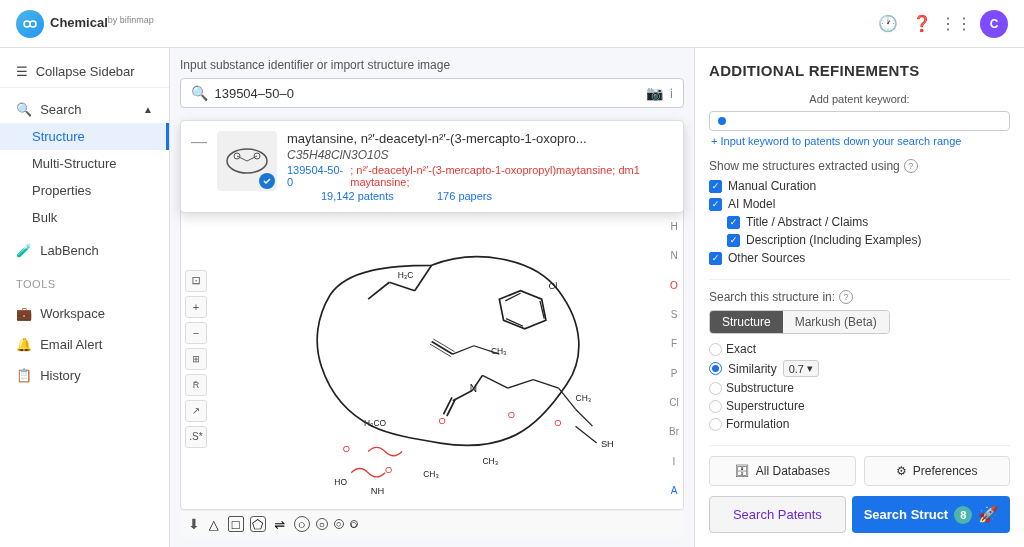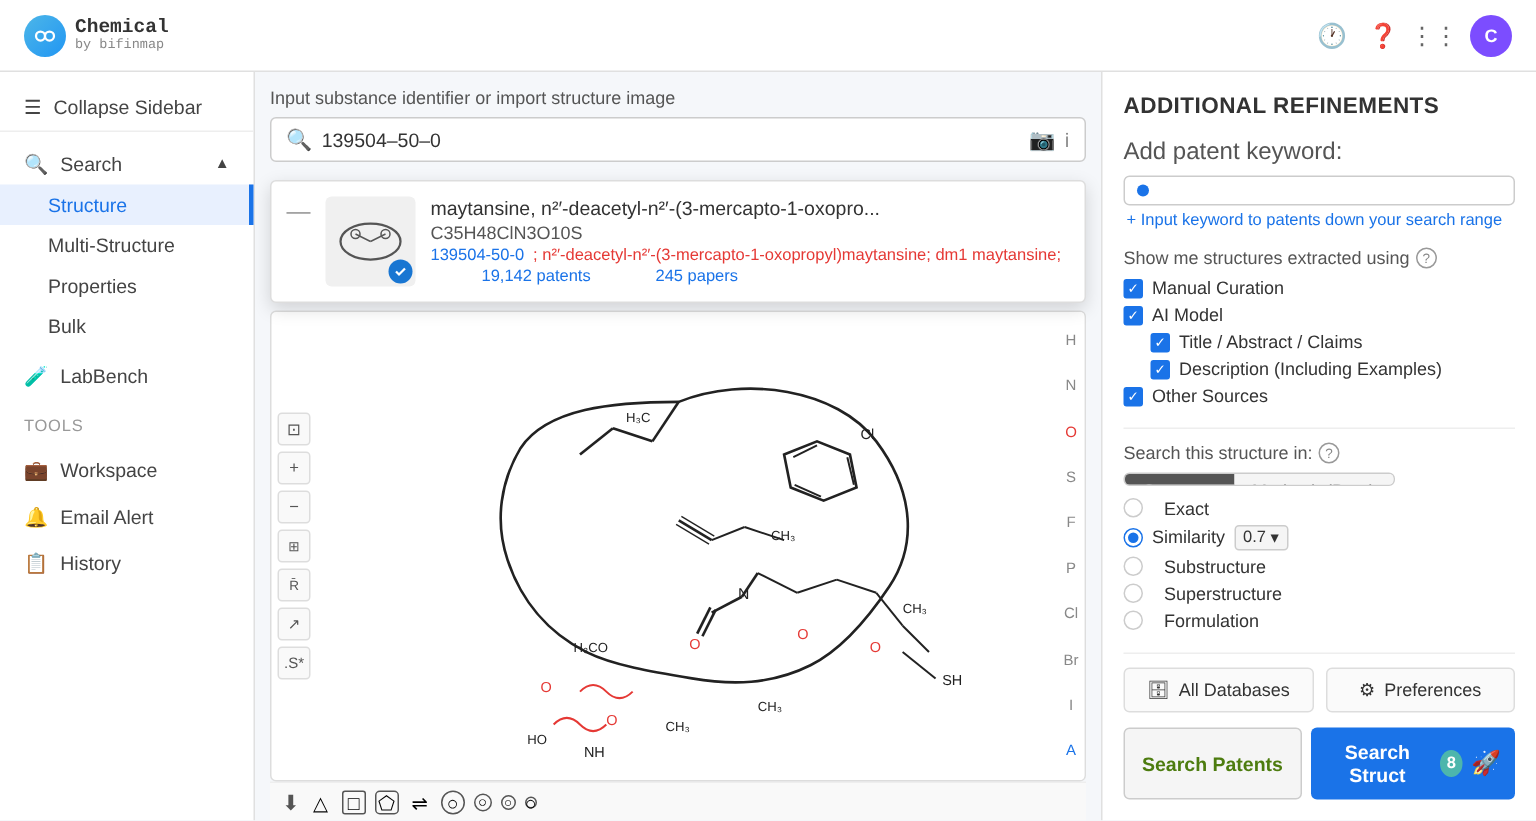--- a/index.html
+++ b/index.html
@@ -2,21 +2,21 @@
 <html><head>
   <meta charset="utf-8">
   <style>
     * { box-sizing: border-box; margin: 0; padding: 0; }
     body { font-family: -apple-system, BlinkMacSystemFont, 'Segoe UI', sans-serif; font-size: 13px; background: #f0f2f5; display: flex; flex-direction: column; height: 547px; overflow: hidden; }
 
     
     .topbar { background: #fff; height: 48px; display: flex; align-items: center; padding: 0 16px; border-bottom: 1px solid #e0e0e0; gap: 8px; position: relative; z-index: 10; }
     .logo-area { display: flex; align-items: center; gap: 6px; }
     .logo-circle { width: 28px; height: 28px; background: linear-gradient(135deg, #4db6e8, #2196F3); border-radius: 50%; display: flex; align-items: center; justify-content: center; color: white; font-size: 10px; font-weight: bold; }
-    .logo-text { display: flex; flex-direction: column; line-height: 1.1; font-family: Liberation Mono, monospace; }
+    .logo-text { display: flex; flex-direction: row; line-height: 1.1; }
     .logo-main { font-size: 13px; font-weight: 600; color: #333; }
     .logo-sub { font-size: 9px; color: #888; }
     .topbar-right { margin-left: auto; display: flex; align-items: center; gap: 14px; }
     .topbar-icon { width: 20px; height: 20px; color: #666; cursor: pointer; display: flex; align-items: center; justify-content: center; font-size: 16px; }
     .user-avatar { width: 28px; height: 28px; background: #7c4dff; border-radius: 50%; display: flex; align-items: center; justify-content: center; color: white; font-size: 12px; font-weight: 600; cursor: pointer; }
 
     
     .main-layout { display: flex; flex: 1; overflow: hidden; }
 
     
@@ -41,64 +41,64 @@
     .search-input-bar .icon { color: #888; font-size: 14px; }
 
     
     .suggestion-dropdown { background: #fff; border: 1px solid #ddd; border-radius: 4px; padding: 10px; margin-bottom: 6px; position: absolute; top: 72px; left: 10px; right: 10px; z-index: 50; box-shadow: 0 4px 12px rgba(0,0,0,0.15); }
     .suggestion-item { display: flex; align-items: flex-start; gap: 10px; }
     .suggestion-thumb { width: 60px; height: 60px; background: #f0f0f0; border-radius: 4px; display: flex; align-items: center; justify-content: center; flex-shrink: 0; position: relative; }
     .suggestion-badge { position: absolute; bottom: 2px; right: 2px; width: 16px; height: 16px; background: #1976d2; border-radius: 50%; display: flex; align-items: center; justify-content: center; }
     .suggestion-badge svg { width: 10px; height: 10px; }
     .suggestion-content { flex: 1; }
     .suggestion-name { font-size: 13px; font-weight: 400; color: #333; white-space: nowrap; overflow: hidden; text-overflow: ellipsis; max-width: 360px; }
-    .suggestion-formula { font-size: 12px; color: #555; margin: 2px 0; }
+    .suggestion-formula { font-size: 12px; color: #555; margin: 2px 0; font-style: italic; }
     .suggestion-id-link { font-size: 11px; color: #1a73e8; }
     .suggestion-stats { font-size: 11px; color: #888; margin-top: 2px; }
     .suggestion-stats span { color: #1a73e8; margin-left: 34px; }
     .suggestion-dash { font-size: 16px; color: #999; margin-top: 2px; flex-shrink: 0; }
 
     
     .molecule-canvas-wrapper { flex: 1; background: #fff; border: 1px solid #ddd; border-radius: 4px; position: relative; display: flex; align-items: center; justify-content: center; overflow: hidden; }
     .molecule-toolbar-left { position: absolute; left: 4px; top: 50%; transform: translateY(-50%); display: flex; flex-direction: column; gap: 4px; }
     .mol-tool-btn { width: 22px; height: 22px; border: 1px solid #ddd; border-radius: 3px; background: #f9f9f9; display: flex; align-items: center; justify-content: center; cursor: pointer; font-size: 11px; color: #555; }
     .bottom-toolbar { display: flex; align-items: center; gap: 6px; padding: 5px 8px; background: #f9f9f9; border-top: 1px solid #eee; }
     .bottom-tool-icon { font-size: 14px; color: #555; cursor: pointer; }
     .bottom-tool-shape { width: 16px; height: 16px; border: 1.5px solid #555; cursor: pointer; display: inline-flex; align-items: center; justify-content: center; border-radius: 2px; }
     .bottom-tool-circle { border-radius: 50%; }
 
     
-    .right-panel { width: 290px; background: #fff; border-left: 1px solid #e0e0e0; display: flex; flex-direction: column; overflow-y: auto; padding: 14px; flex-shrink: 0; }
+    .right-panel { width: 330px; background: #fff; border-left: 1px solid #e0e0e0; display: flex; flex-direction: column; overflow-y: auto; padding: 14px; flex-shrink: 0; }
     .panel-title { font-size: 15px; font-weight: 700; color: #333; margin-bottom: 14px; letter-spacing: 0.3px; }
-    .panel-section-label { font-size: 16px; color: #555; margin-bottom: 6px; font-weight: 500; }
+    .panel-section-label { font-size: 11px; color: #555; margin-bottom: 6px; font-weight: 500; text-align: center; }
     .keyword-dropdown { display: flex; align-items: center; border: 1px solid #ccc; border-radius: 4px; padding: 5px 8px; font-size: 12px; color: #333; cursor: pointer; gap: 4px; margin-bottom: 4px; }
     .keyword-dropdown .dot { width: 8px; height: 8px; background: #1a73e8; border-radius: 50%; flex-shrink: 0; }
     .keyword-hint { font-size: 11px; color: #888; margin-bottom: 12px; padding-left: 2px; }
     .keyword-hint span { color: #1a73e8; }
     .show-me-label { font-size: 12px; color: #555; margin-bottom: 6px; font-weight: 500; display: flex; align-items: center; gap: 4px; }
     .help-icon { width: 14px; height: 14px; border: 1px solid #999; border-radius: 50%; display: inline-flex; align-items: center; justify-content: center; font-size: 9px; color: #888; cursor: pointer; }
     .checkbox-row { display: flex; align-items: center; gap: 6px; margin-bottom: 4px; font-size: 12px; color: #333; }
     .checkbox-row.indented { padding-left: 18px; }
     .cb { width: 13px; height: 13px; border: 1.5px solid #1a73e8; border-radius: 2px; background: #1a73e8; display: inline-flex; align-items: center; justify-content: center; flex-shrink: 0; }
     .cb::after { content: '✓'; color: white; font-size: 9px; }
     .section-divider { height: 1px; background: #eee; margin: 10px 0; }
     .search-structure-label { font-size: 12px; color: #555; margin-bottom: 6px; font-weight: 500; display: flex; align-items: center; gap: 4px; }
     .tab-group { display: flex; border: 1px solid #ccc; border-radius: 4px; overflow: hidden; margin-bottom: 8px; width: fit-content; }
     .tab-btn { padding: 4px 12px; font-size: 12px; cursor: pointer; background: #f5f5f5; color: #555; border: none; }
     .tab-btn.active { background: #555; color: #fff; }
-    .radio-row { display: flex; align-items: center; gap: 14px; margin-bottom: 4px; font-size: 12px; color: #333; cursor: pointer; }
+    .radio-row { display: flex; align-items: center; gap: 4px; margin-bottom: 4px; font-size: 12px; color: #333; cursor: pointer; }
     .radio-btn { width: 13px; height: 13px; border: 1.5px solid #ccc; border-radius: 50%; display: inline-flex; align-items: center; justify-content: center; flex-shrink: 0; }
     .radio-btn.active { border-color: #1a73e8; }
     .radio-btn.active::after { content: ''; width: 7px; height: 7px; background: #1a73e8; border-radius: 50%; }
     .similarity-row { display: flex; align-items: center; gap: 6px; font-size: 12px; color: #333; margin-bottom: 4px; }
     .similarity-val { background: #f5f5f5; border: 1px solid #ccc; border-radius: 3px; padding: 1px 5px; font-size: 11px; display: flex; align-items: center; gap: 3px; cursor: pointer; }
     .db-row { display: flex; gap: 8px; margin-bottom: 10px; }
     .db-btn { flex: 1; display: flex; align-items: center; justify-content: center; gap: 6px; padding: 7px; border: 1px solid #ddd; border-radius: 4px; font-size: 12px; color: #333; cursor: pointer; background: #fafafa; }
     .action-row { display: flex; gap: 6px; }
-    .search-patents-btn { flex: 1; padding: 9px; border: 1px solid #ccc; border-radius: 4px; background: #f5f5f5; font-size: 13px; color: #4d7c0f; cursor: pointer; font-weight: 700; }
+    .search-patents-btn { flex: 1; padding: 9px; border: 1px solid #ccc; border-radius: 4px; background: #f5f5f5; font-size: 13px; color: #6d28d9; cursor: pointer; font-weight: 400; }
     .search-structure-btn { flex: 1.2; padding: 9px; border: none; border-radius: 4px; background: #1a73e8; color: #fff; font-size: 13px; cursor: pointer; font-weight: 600; display: flex; align-items: center; justify-content: center; gap: 6px; }
     .search-structure-btn .badge { background: #4db6ac; color: white; font-size: 11px; border-radius: 50%; width: 18px; height: 18px; display: flex; align-items: center; justify-content: center; }
 
     
     .molecule-svg { max-width: 90%; max-height: 90%; }
 
     
     .letter-index { position: absolute; right: 0; top: 0; bottom: 0; width: 18px; display: flex; flex-direction: column; justify-content: space-around; align-items: center; font-size: 10px; color: #888; padding: 4px 0; background: rgba(255,255,255,0.8); }
     .letter-index span.red { color: #e53935; }
     .letter-index span.blue { color: #1a73e8; }
@@ -195,21 +195,21 @@
           </div>
           <div class="suggestion-content">
             <div class="suggestion-name">maytansine, n²′-deacetyl-n²′-(3-mercapto-1-oxopro...</div>
             <div class="suggestion-formula">C35H48ClN3O10S</div>
             <div style="display:flex; gap:6px; align-items:center;">
               <span class="suggestion-id-link">139504-50-0</span>
               <span style="color:#e53935; font-size:11px;">; n²′-deacetyl-n²′-(3-mercapto-1-oxopropyl)maytansine; dm1 maytansine;</span>
             </div>
             <div class="suggestion-stats">
               <span>19,142 patents</span>&nbsp;&nbsp;
-              <span>245 papers</span>
+              <span>176 papers</span>
             </div>
           </div>
         </div>
       </div>
 
       <div class="molecule-canvas-wrapper" style="margin-top: 95px; flex: 1; min-height: 0;">
 
         <div class="molecule-toolbar-left">
           <div class="mol-tool-btn" title="Fit">⊡</div>
           <div class="mol-tool-btn">+</div>

